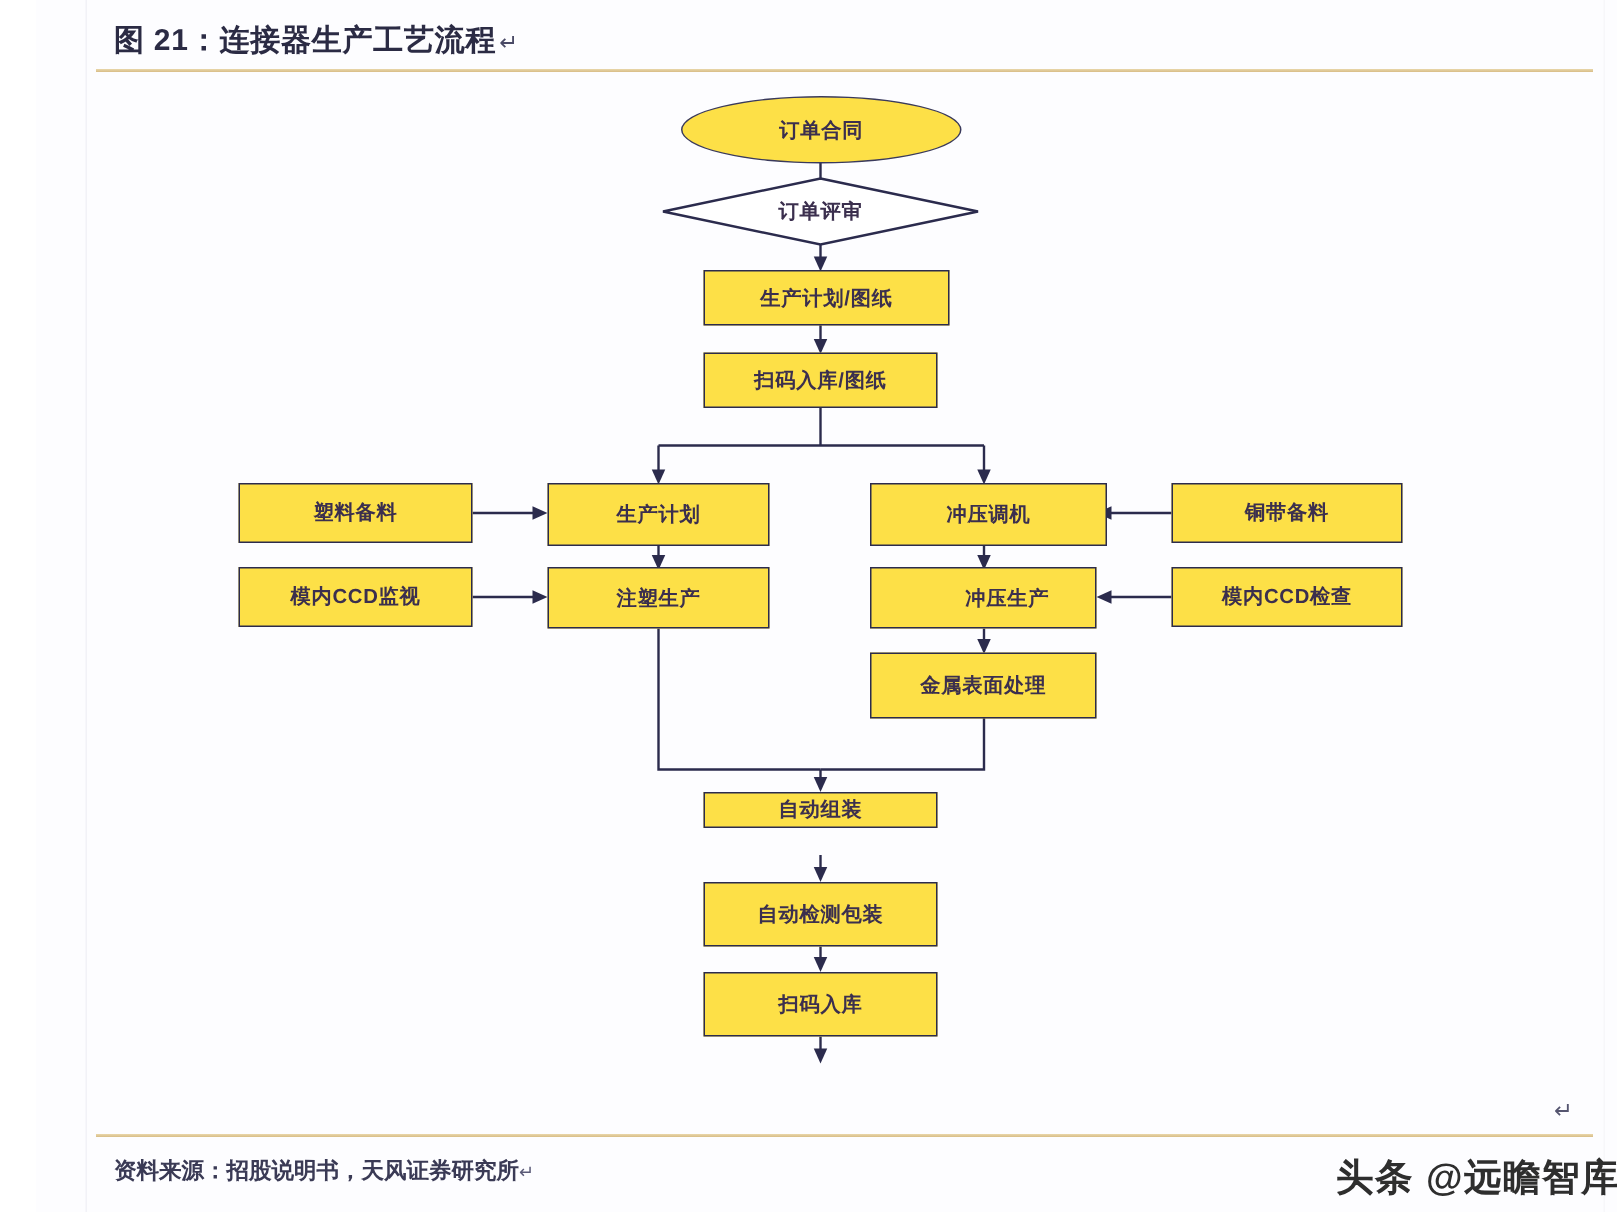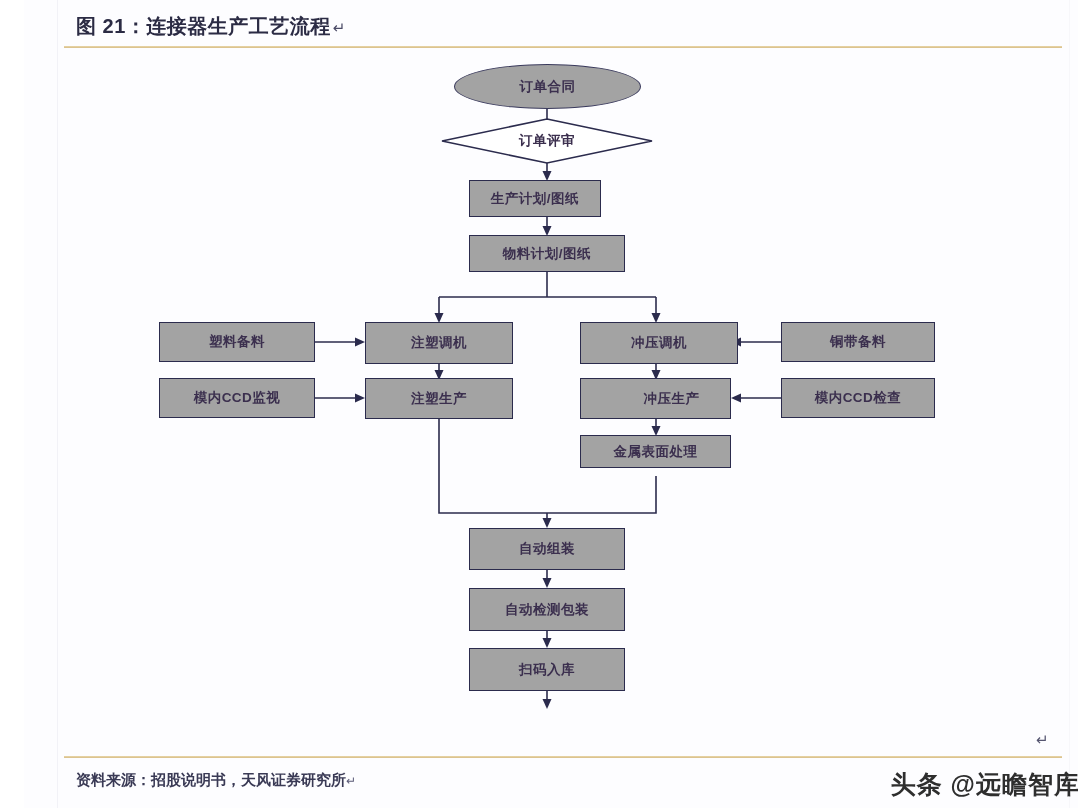--- a/index.html
+++ b/index.html
@@ -101,21 +101,21 @@
     box-sizing: border-box;
     display: flex;
     align-items: center;
     justify-content: center;
     font-size: 13.5px;
     font-weight: bold;
     color: #3b2f4e;
     text-align: center;
     line-height: 1.15;
     letter-spacing: 0.5px;
-    background: #a3a3a3;
+    background: #fde047;
   }
   .node.box {
     border: 1.6px solid #2b2b4d;
   }
   .node.ellipse {
     border: 1.4px solid #3a3a5c;
     border-radius: 50%;
   }
   .node.diamond-label {
     border: none;
@@ -215,34 +215,34 @@
     </svg>
 
     <div class="node ellipse" style="left:430px; top:64px; width:187px; height:45px;">
       <span>订单合同</span>
     </div>
 
     <div class="node diamond-label" style="left:448px; top:129px; width:150px; height:24px;">
       <span>订单评审</span>
     </div>
 
-    <div class="node box" style="left:445px; top:180px; width:132px; height:37px;">
+    <div class="node box" style="left:445px; top:180px; width:164px; height:37px;">
       <span>生产计划/图纸</span>
     </div>
 
     <div class="node box" style="left:445px; top:235px; width:156px; height:37px;">
-      <span>物料计划/图纸</span>
+      <span>扫码入库/图纸</span>
     </div>
 
     <div class="node box" style="left:135px; top:322px; width:156px; height:40px;">
       <span>塑料备料</span>
     </div>
 
     <div class="node box" style="left:341px; top:322px; width:148px; height:42px;">
-      <span>注塑调机</span>
+      <span>生产计划</span>
     </div>
 
     <div class="node box" style="left:556px; top:322px; width:158px; height:42px;">
       <span>冲压调机</span>
     </div>
 
     <div class="node box" style="left:757px; top:322px; width:154px; height:40px;">
       <span>铜带备料</span>
     </div>
 
@@ -255,25 +255,25 @@
     </div>
 
     <div class="node box" style="left:556px; top:378px; width:151px; height:41px;padding-left:32px;">
       <span>冲压生产</span>
     </div>
 
     <div class="node box" style="left:757px; top:378px; width:154px; height:40px;">
       <span>模内CCD检查</span>
     </div>
 
-    <div class="node box" style="left:556px; top:435px; width:151px; height:33px;">
+    <div class="node box" style="left:556px; top:435px; width:151px; height:44px;">
       <span>金属表面处理</span>
     </div>
 
-    <div class="node box" style="left:445px; top:528px; width:156px; height:42px;">
+    <div class="node box" style="left:445px; top:528px; width:156px; height:24px;">
       <span>自动组装</span>
     </div>
 
     <div class="node box" style="left:445px; top:588px; width:156px; height:43px;">
       <span>自动检测包装</span>
     </div>
 
     <div class="node box" style="left:445px; top:648px; width:156px; height:43px;">
       <span>扫码入库</span>
     </div>

